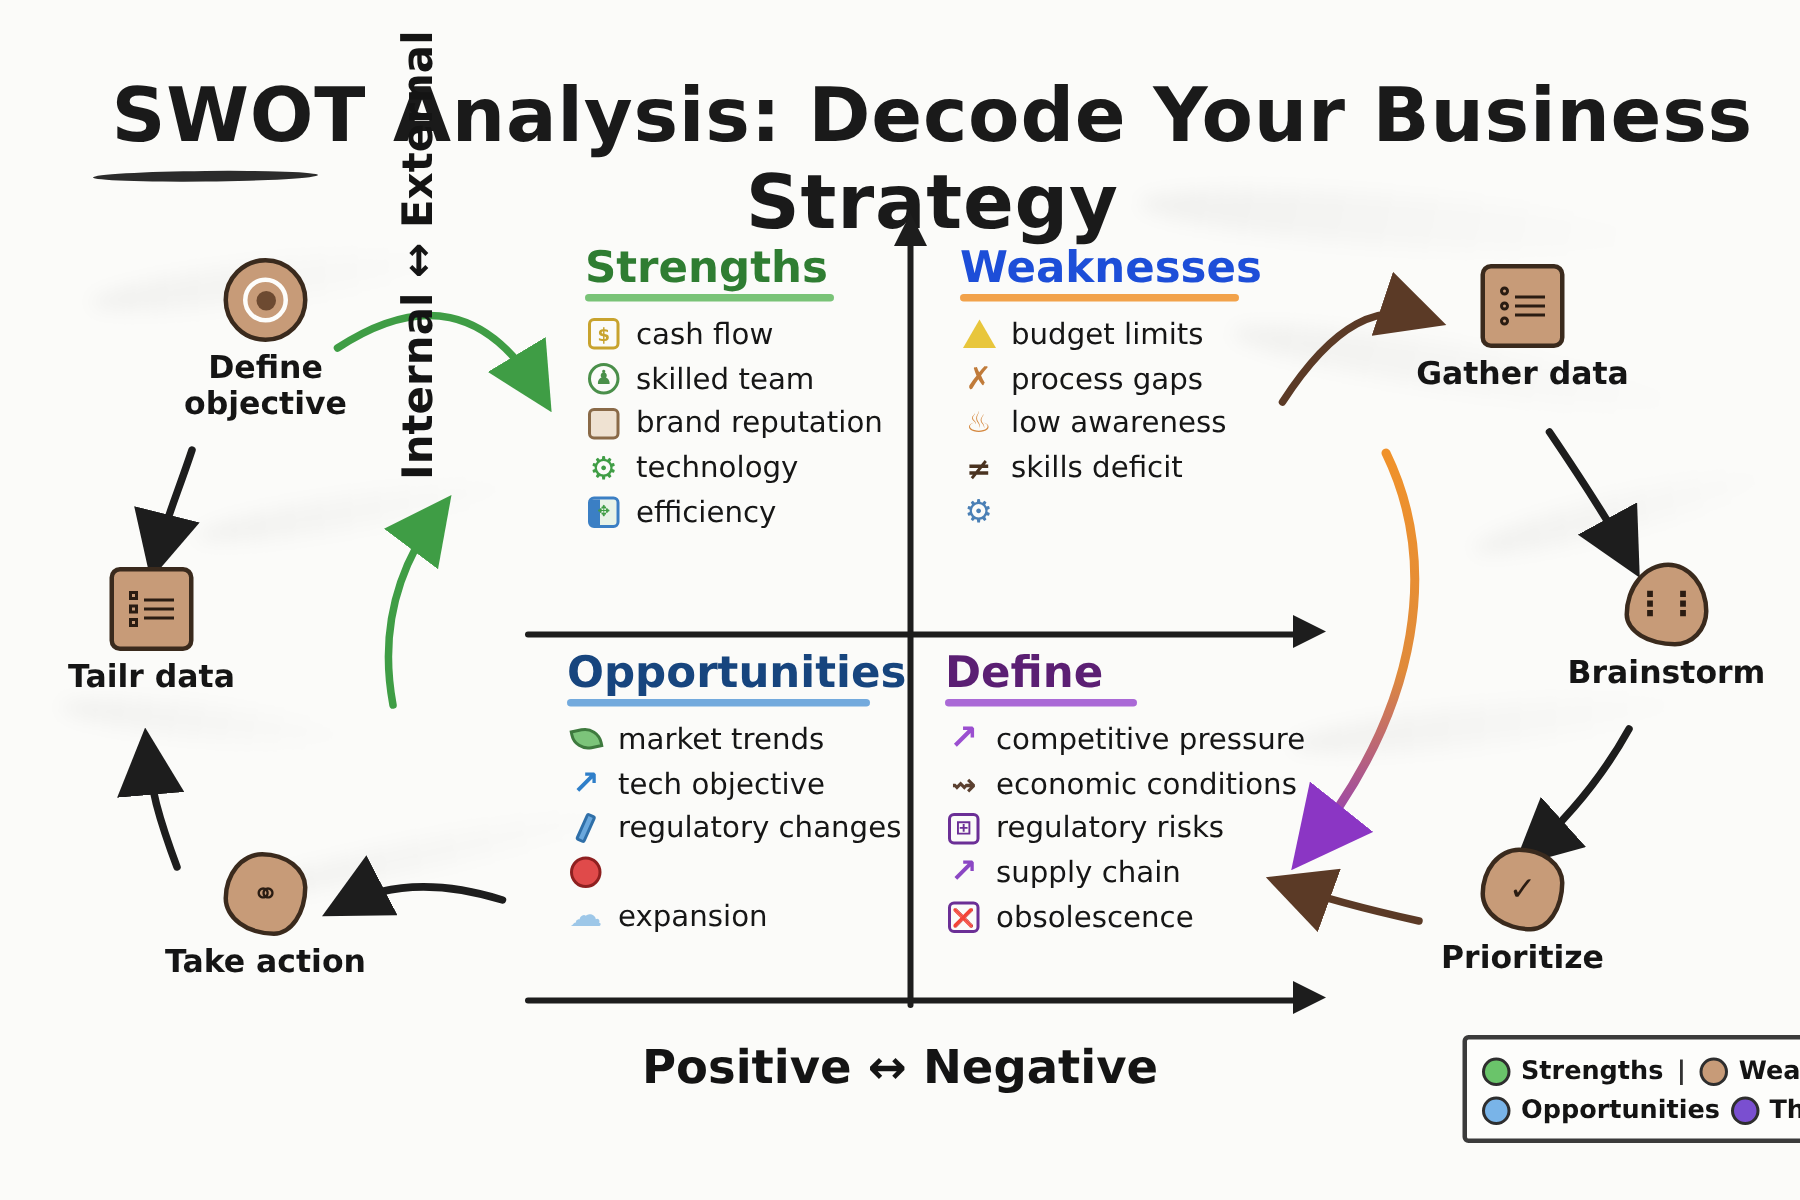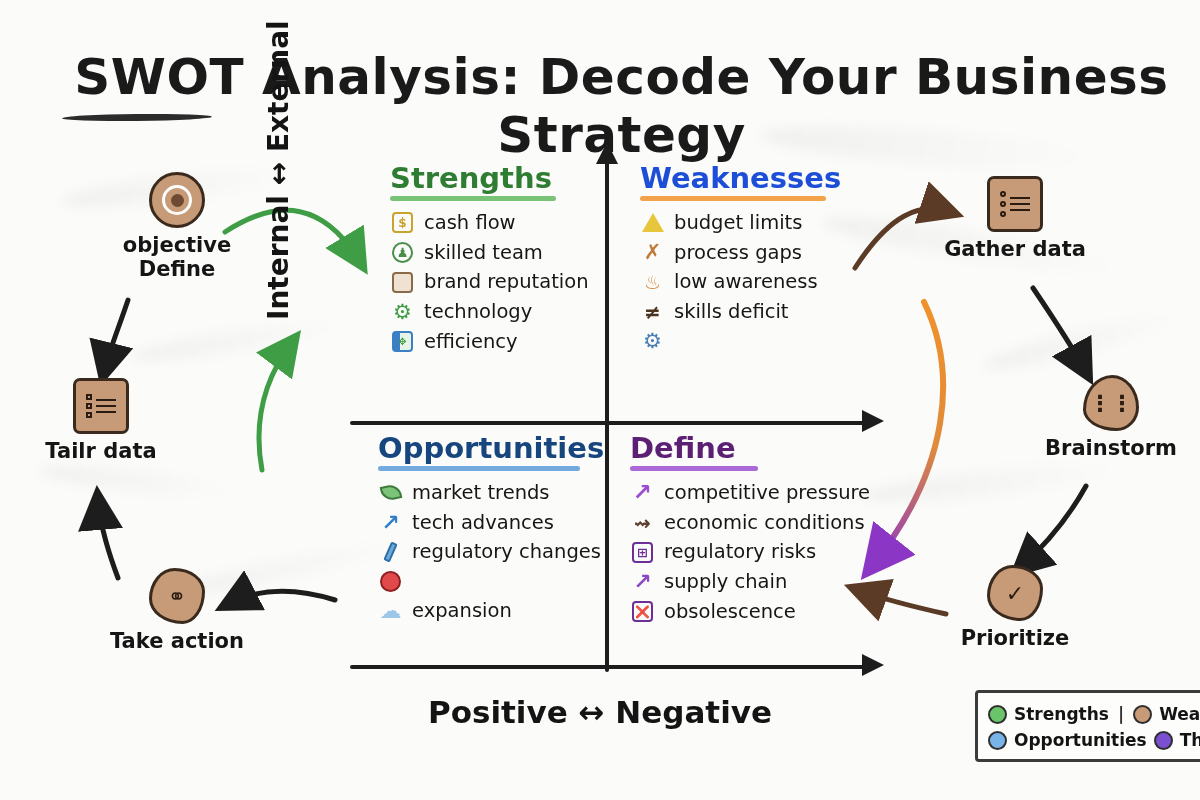--- a/index.html
+++ b/index.html
@@ -388,21 +388,21 @@
     <div class="item">
       <span class="glyph">
         <span style="display:inline-block;width:20px;height:15px;background:#7cc47a;border:2px solid #3e7a3e;border-radius:0 12px 0 12px;box-sizing:border-box;transform:rotate(-12deg);"></span>
       </span>
       <span>market trends</span>
     </div>
     <div class="item">
       <span class="glyph">
         <span style="color:#2f7fc9;font-size:22px;font-weight:700;line-height:1;">↗</span>
       </span>
-      <span>tech advances</span>
+      <span>tech objective</span>
     </div>
     <div class="item">
       <span class="glyph">
         <span style="display:inline-block;width:7px;height:20px;background:#6aa8dd;border:2px solid #2f6fa8;box-sizing:border-box;transform:rotate(24deg);border-radius:2px;"></span>
       </span>
       <span>regulatory changes</span>
     </div>
     <div class="item">
       <span class="glyph">
         <span class="ic ic-round" style="border-color:#8e2020;background:#e04a4a;"></span>
@@ -450,22 +450,22 @@
       <span>obsolescence</span>
     </div>
   </div>
 
   <div id="caption-v">Internal ↔ External</div>
   <div id="caption-h">Positive ↔ Negative</div>
 
   <div class="node" id="node-define">
     <div class="node-icon icon-target"></div>
     <div class="node-label">
+      <div>Define</div>
       <div>objective</div>
-      <div>Define</div>
     </div>
   </div>
 
   <div class="node" id="node-tailor">
     <div class="node-icon icon-doc">
       <span class="doc-lines">
         <span class="bullets">
             <span></span>
             <span></span>
             <span></span>

